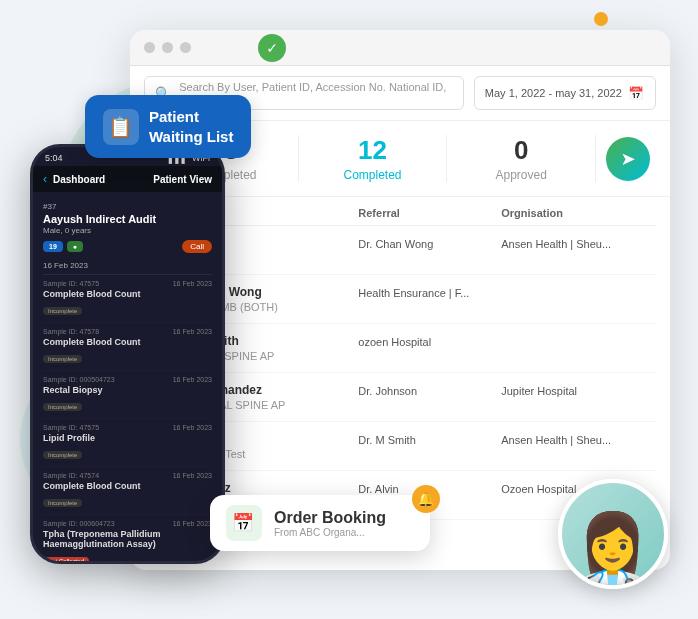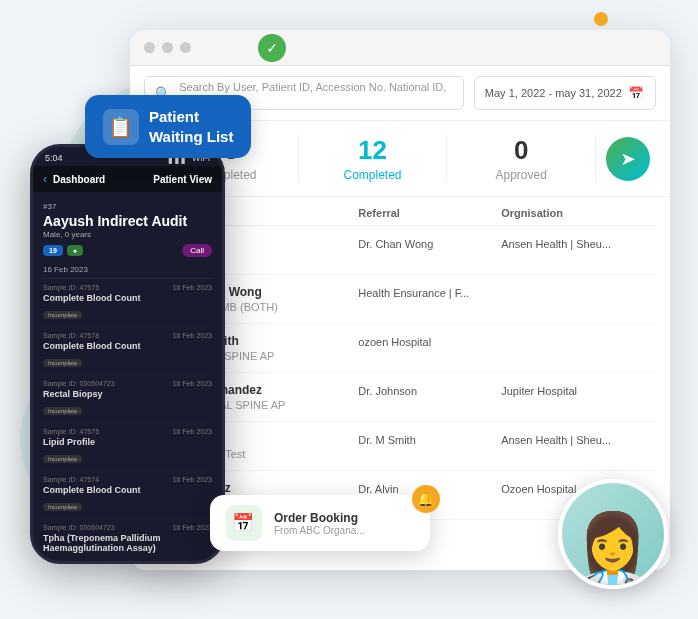--- a/index.html
+++ b/index.html
@@ -293,21 +293,21 @@
     .phone-content {
       padding: 10px 10px;
       overflow: hidden;
     }
     .phone-patient-id {
       color: #aaa;
       font-size: 8px;
     }
     .phone-patient-name {
       color: white;
-      font-size: 14px;
+      font-size: 11px;
       font-weight: 700;
       margin-top: 2px;
     }
     .phone-patient-info {
       color: #aaa;
       font-size: 8px;
       margin-top: 1px;
     }
     .phone-tags {
       display: flex;
@@ -318,21 +318,21 @@
     .phone-tag {
       padding: 2px 6px;
       border-radius: 4px;
       font-size: 7px;
       font-weight: 600;
     }
     .phone-tag.blue { background: #1565c0; color: white; }
     .phone-tag.green { background: #2e7d32; color: white; }
     .phone-call-btn {
       margin-left: auto;
-      background: #701a75;
+      background: #c2410c;
       color: white;
       border-radius: 8px;
       padding: 2px 8px;
       font-size: 8px;
     }
     .phone-date {
       color: #aaa;
       font-size: 8px;
       margin-top: 8px;
       padding-bottom: 4px;
@@ -395,21 +395,21 @@
       height: 36px;
       background: #e8f5e9;
       border-radius: 8px;
       display: flex;
       align-items: center;
       justify-content: center;
       font-size: 18px;
     }
     .order-booking-text {}
     .order-booking-title {
-      font-size: 12px;
+      font-size: 16px;
       font-weight: 700;
       color: #333;
     }
     .order-booking-sub {
       font-size: 10px;
       color: #999;
     }
     .notif-bell {
       position: absolute;
       right: -10px;

